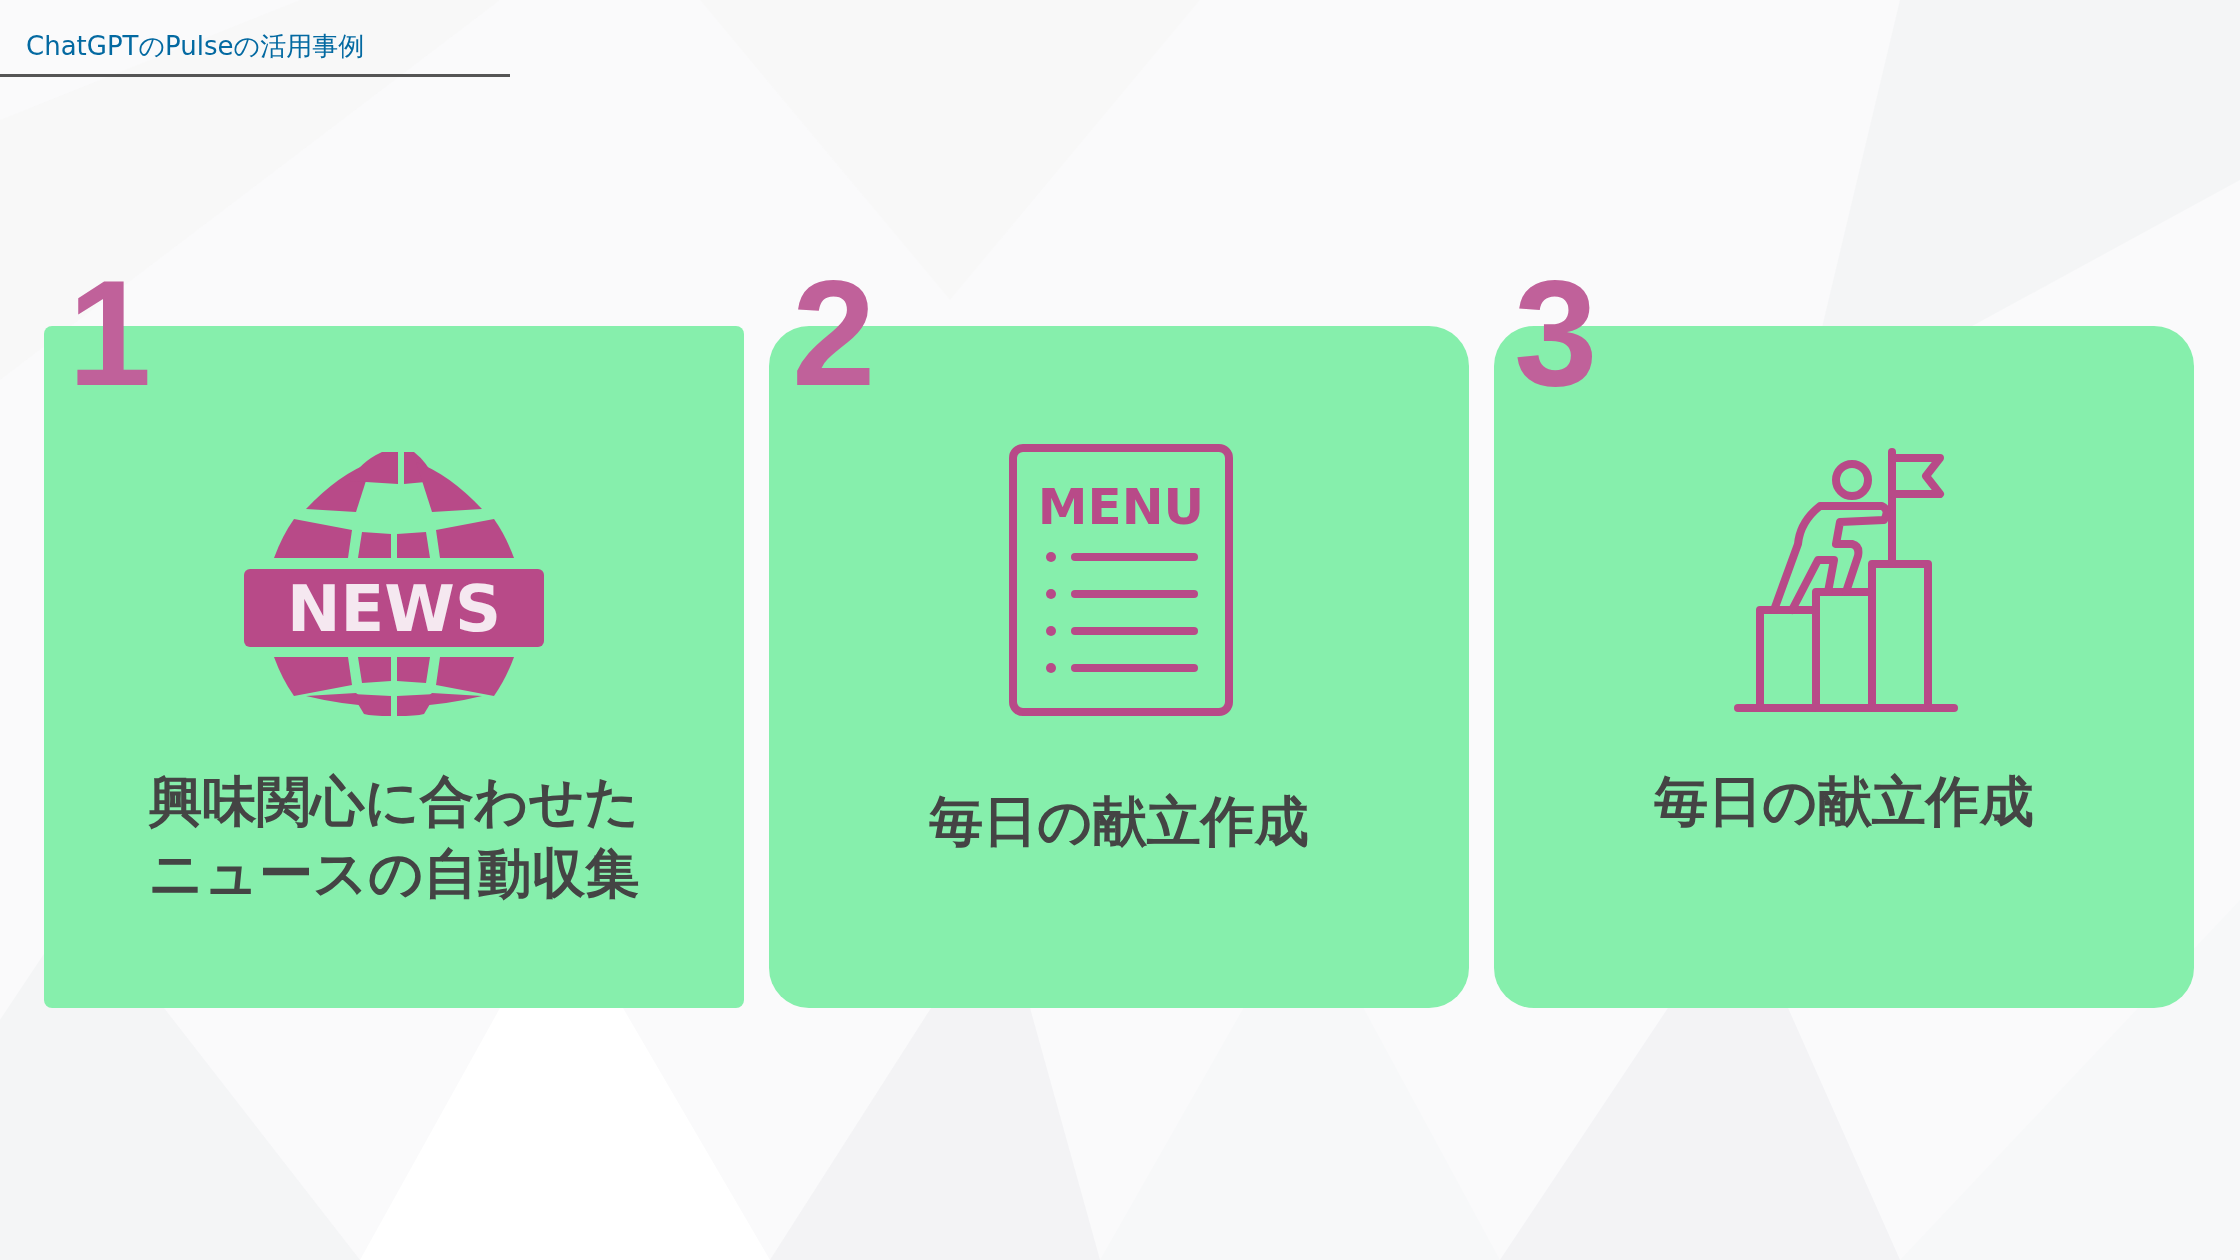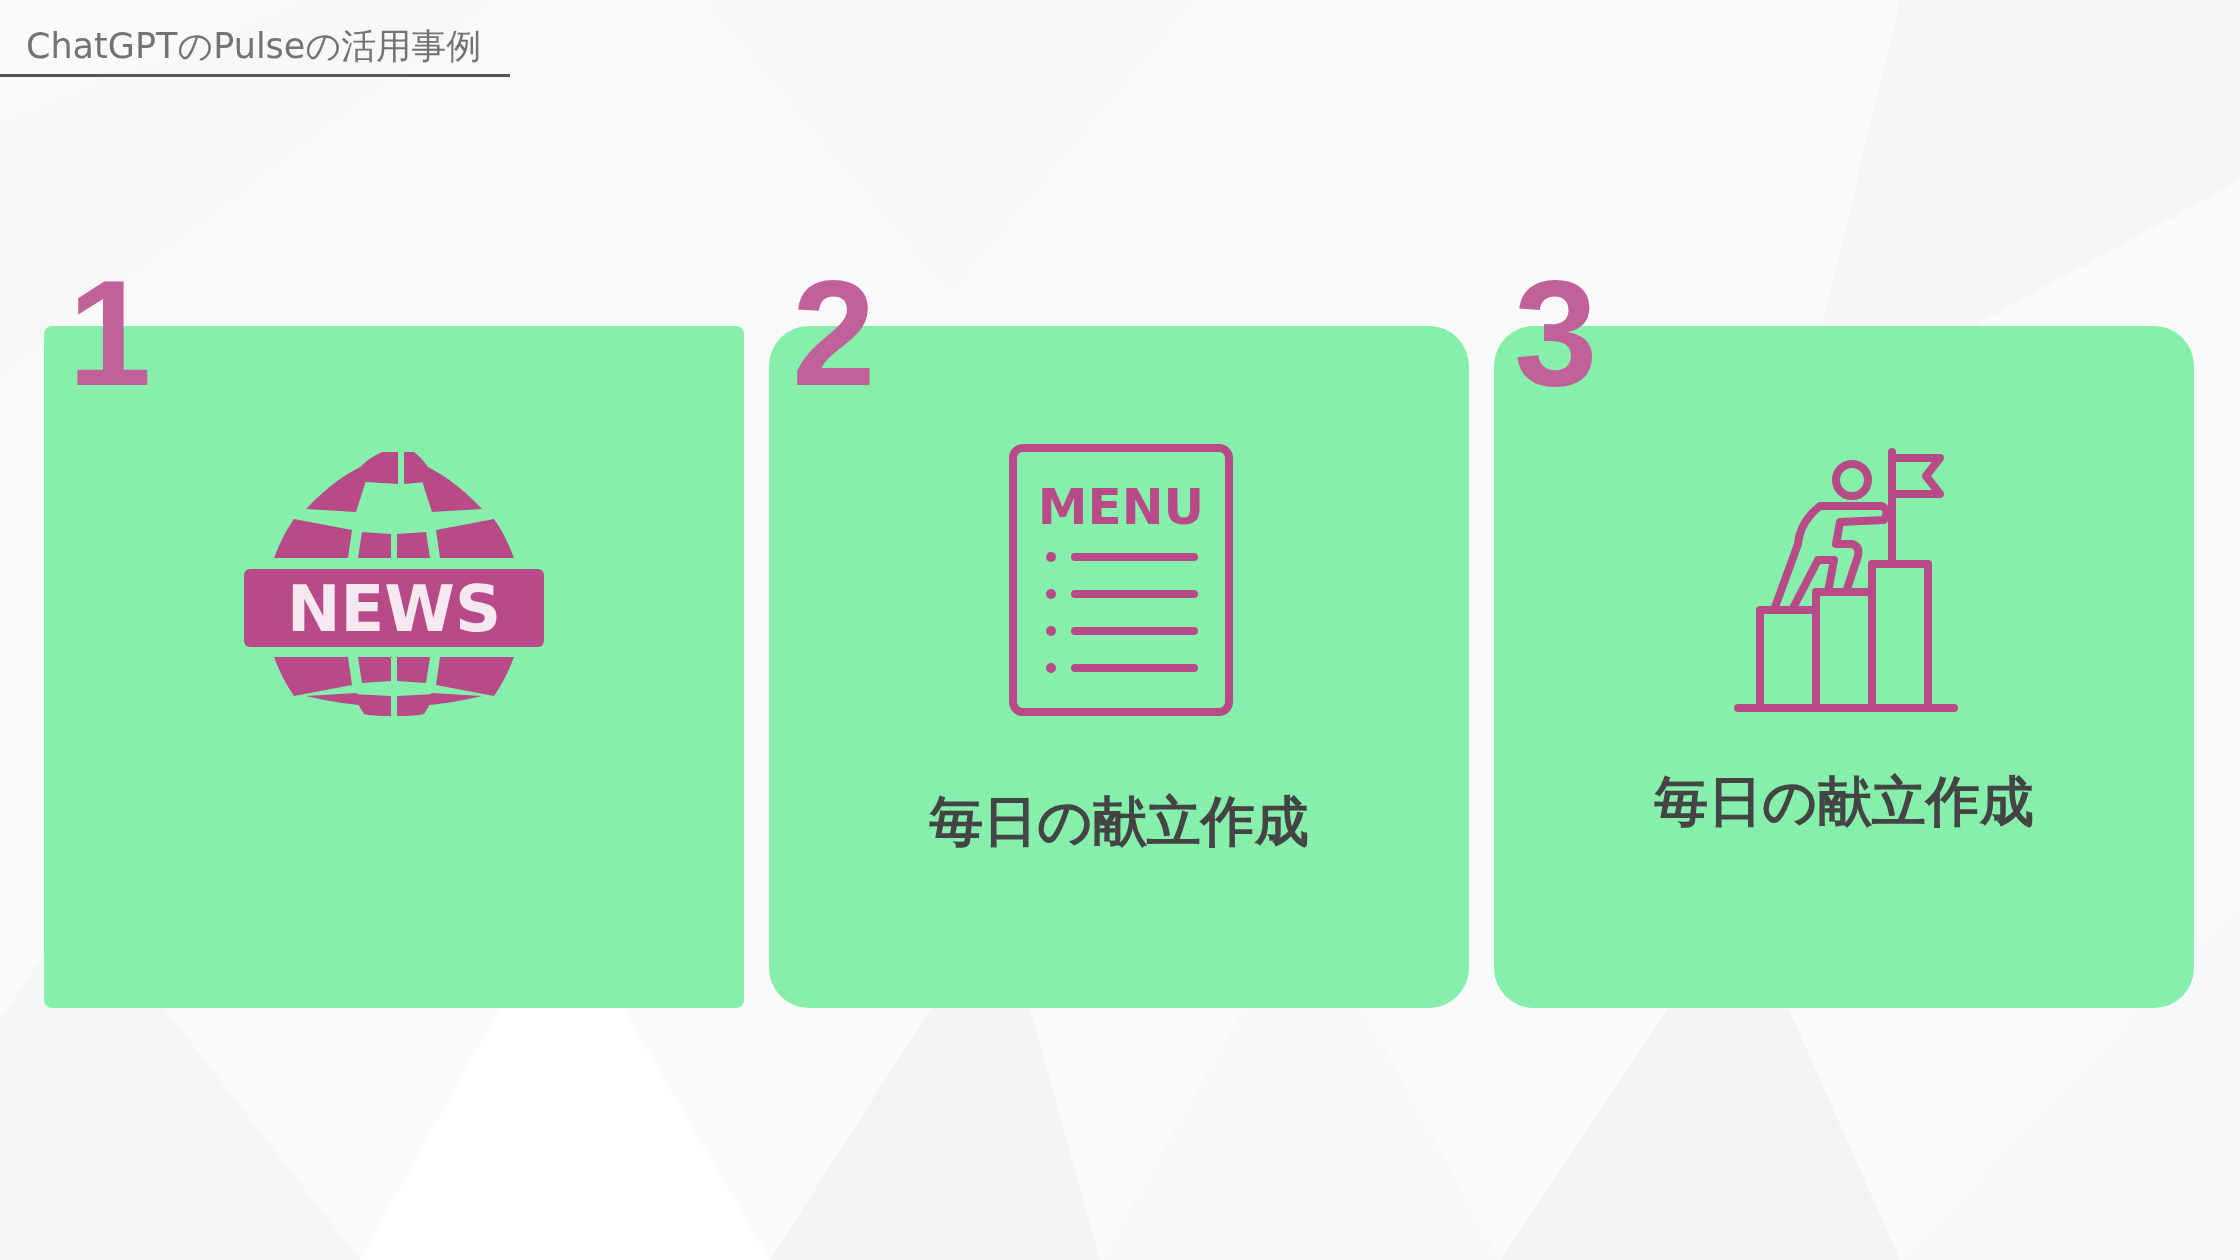--- a/index.html
+++ b/index.html
@@ -6,21 +6,21 @@
   body {
     width: 2240px; height: 1260px; overflow: hidden; position: relative;
     font-family: "DejaVu Sans", "Liberation Sans", sans-serif;
     background: #fafafb;
   }
   .bg { position: absolute; inset: 0; z-index: 0; }
   .header {
     position: absolute; left: 0; top: 18px; width: 510px; z-index: 2;
   }
   .header-title {
-    display: block; padding-left: 26px; font-size: 35px; color: #737373;
+    display: block; padding-left: 26px; font-size: 26px; color: #0369a1;
     line-height: 56px; letter-spacing: 0px; white-space: nowrap;
   }
   .header-rule { height: 3px; background: #555; margin-top: 0px; width: 510px; }
   .card {
     position: absolute; top: 326px; width: 700px; height: 682px;
     background: #86efac; border-radius: 40px; z-index: 1;
   }
   .num {
     position: absolute; top: 258px; z-index: 3;
     font-size: 150px; line-height: 150px; font-weight: bold; color: #c0619a;
@@ -73,20 +73,24 @@
       <path d="M114,213 L147,213 L147,237 L118,239 Z"></path>
       <path d="M153,213 L186,213 L182,239 L153,237 Z"></path>
       <path d="M196,213 L270,213 Q262,235 250,252 L192,241 Z"></path>
       <path d="M62,262 L112,259 L128,272 Q95,270 62,262 Z" transform="translate(0,-10)"></path>
       <path d="M108,250 L147,252 L147,272 Q128,272 120,270 Z"></path>
       <path d="M153,252 L192,250 L180,270 Q172,272 153,272 Z"></path>
       <path d="M188,259 L238,262 Q205,270 172,272 Z" transform="translate(0,-10)"></path>
     </g>
     <text x="150" y="187" text-anchor="middle" font-family="'DejaVu Sans', sans-serif" font-weight="bold" font-size="64" fill="#f5e8f0">NEWS</text>
   </svg>
+  <div class="caption" style="top:440px;">
+    <span>興味関心に合わせた</span>
+    <span>ニュースの自動収集</span>
+  </div>
 </div>
 <div class="num" style="left:68px;">1</div>
 
 <div class="card" style="left:769px;">
   <svg class="icon" style="left:240px; top:118px;" width="224" height="272" viewBox="0 0 224 272">
     <g fill="none" stroke="#b84a88" stroke-width="8" stroke-linecap="round" stroke-linejoin="round">
       <rect x="4" y="4" width="216" height="264" rx="10"></rect>
       <line x1="66" y1="113" x2="185" y2="113"></line>
       <line x1="66" y1="150" x2="185" y2="150"></line>
       <line x1="66" y1="187" x2="185" y2="187"></line>

